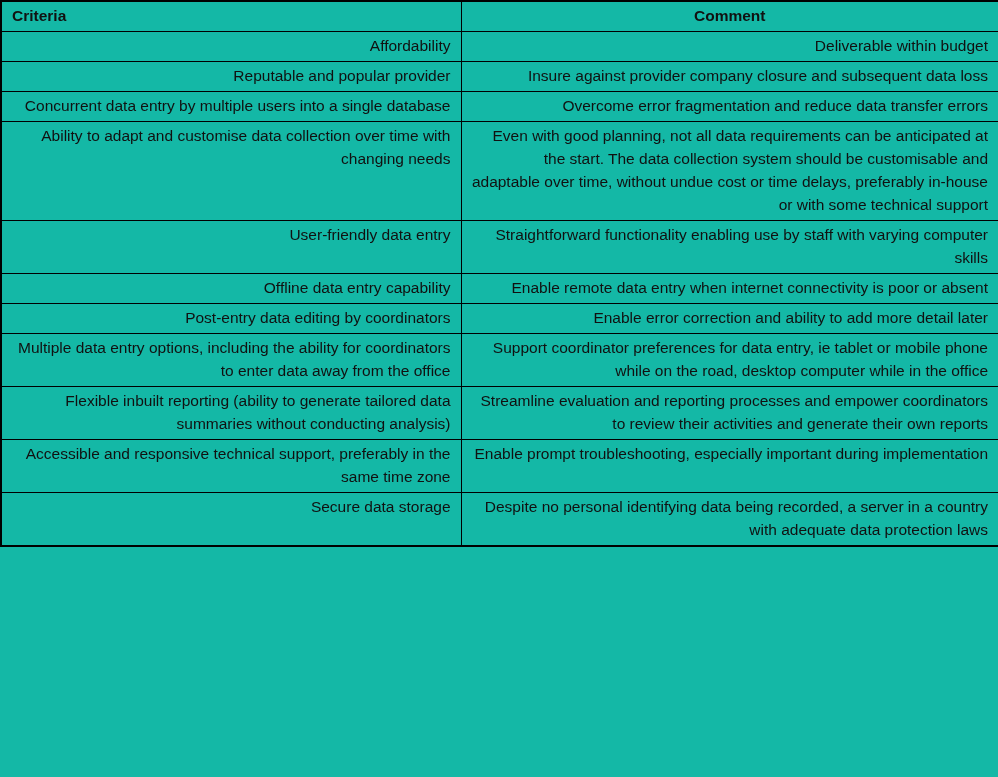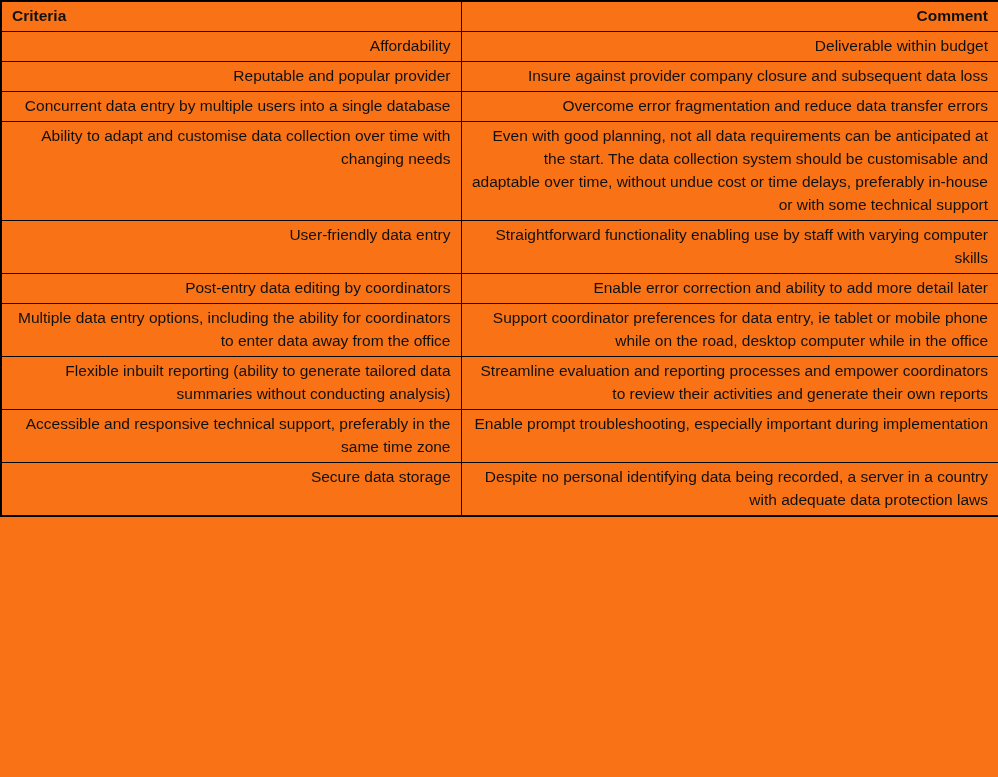--- a/index.html
+++ b/index.html
@@ -9,21 +9,21 @@
   }
   body {
     font-family: "Liberation Sans", "DejaVu Sans", sans-serif;
     color: #111111;
     -webkit-font-smoothing: antialiased;
   }
   .page {
     width: 998px;
     min-height: 777px;
     box-sizing: border-box;
-    background: #f97316;
+    background: #14b8a6;
   }
   table.criteria-table {
     width: 998px;
     border-collapse: collapse;
     table-layout: fixed;
     border: 2px solid #000000;
   }
   col.col-criteria { width: 460px; }
   col.col-comment  { width: 538px; }
   .criteria-table th,
@@ -32,21 +32,21 @@
     vertical-align: top;
     padding: 2px 10px 4px 10px;
     font-size: 15.5px;
     line-height: 23px;
     word-wrap: break-word;
   }
   .criteria-table th {
     font-weight: bold;
   }
   .criteria-table th.th-criteria { text-align: left; }
-  .criteria-table th.th-comment  { text-align: right; }
+  .criteria-table th.th-comment  { text-align: center; }
   .criteria-table td { text-align: right; font-weight: normal; }
 </style>
 </head>
 <body>
 
 <div class="page">
   <table class="criteria-table">
     <colgroup>
       <col class="col-criteria">
       <col class="col-comment">
@@ -72,20 +72,24 @@
       </tr>
       <tr>
         <td>Ability to adapt and customise data collection over time with changing needs</td>
         <td>Even with good planning, not all data requirements can be anticipated at the start. The data collection system should be customisable and adaptable over time, without undue cost or time delays, preferably in-house or with some technical support</td>
       </tr>
       <tr>
         <td>User-friendly data entry</td>
         <td>Straightforward functionality enabling use by staff with varying computer skills</td>
       </tr>
       <tr>
+        <td>Offline data entry capability</td>
+        <td>Enable remote data entry when internet connectivity is poor or absent</td>
+      </tr>
+      <tr>
         <td>Post-entry data editing by coordinators</td>
         <td>Enable error correction and ability to add more detail later</td>
       </tr>
       <tr>
         <td>Multiple data entry options, including the ability for coordinators to enter data away from the office</td>
         <td>Support coordinator preferences for data entry, ie tablet or mobile phone while on the road, desktop computer while in the office</td>
       </tr>
       <tr>
         <td>Flexible inbuilt reporting (ability to generate tailored data summaries without conducting analysis)</td>
         <td>Streamline evaluation and reporting processes and empower coordinators to review their activities and generate their own reports</td>

